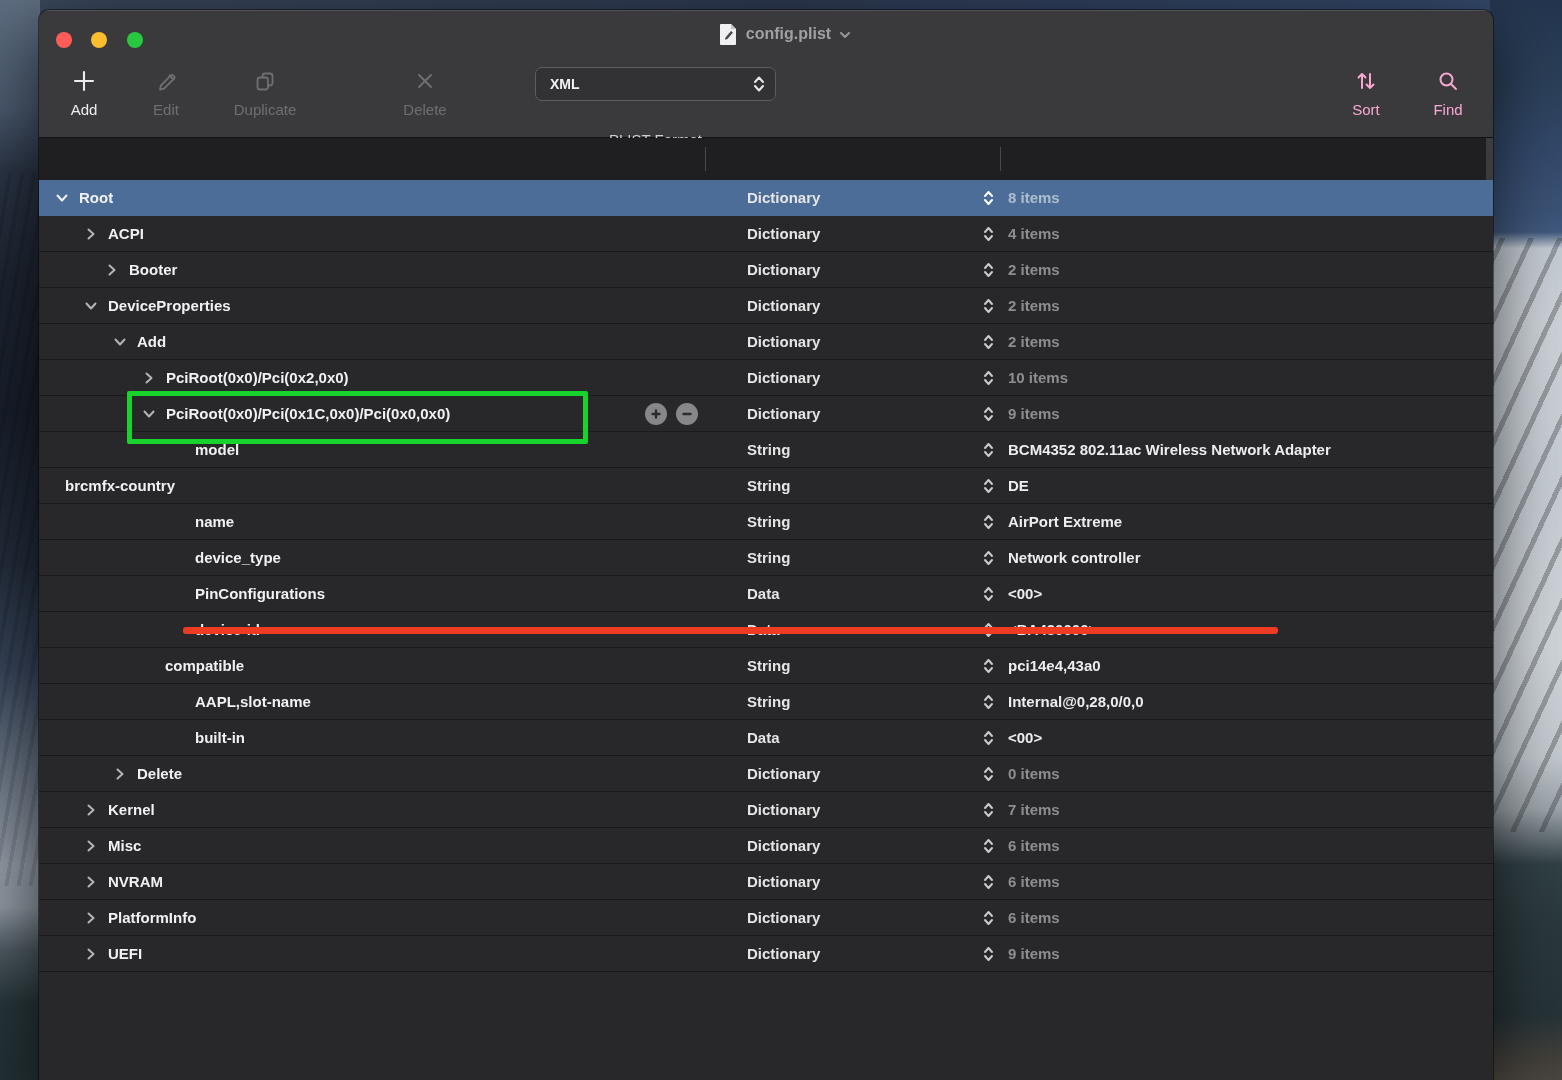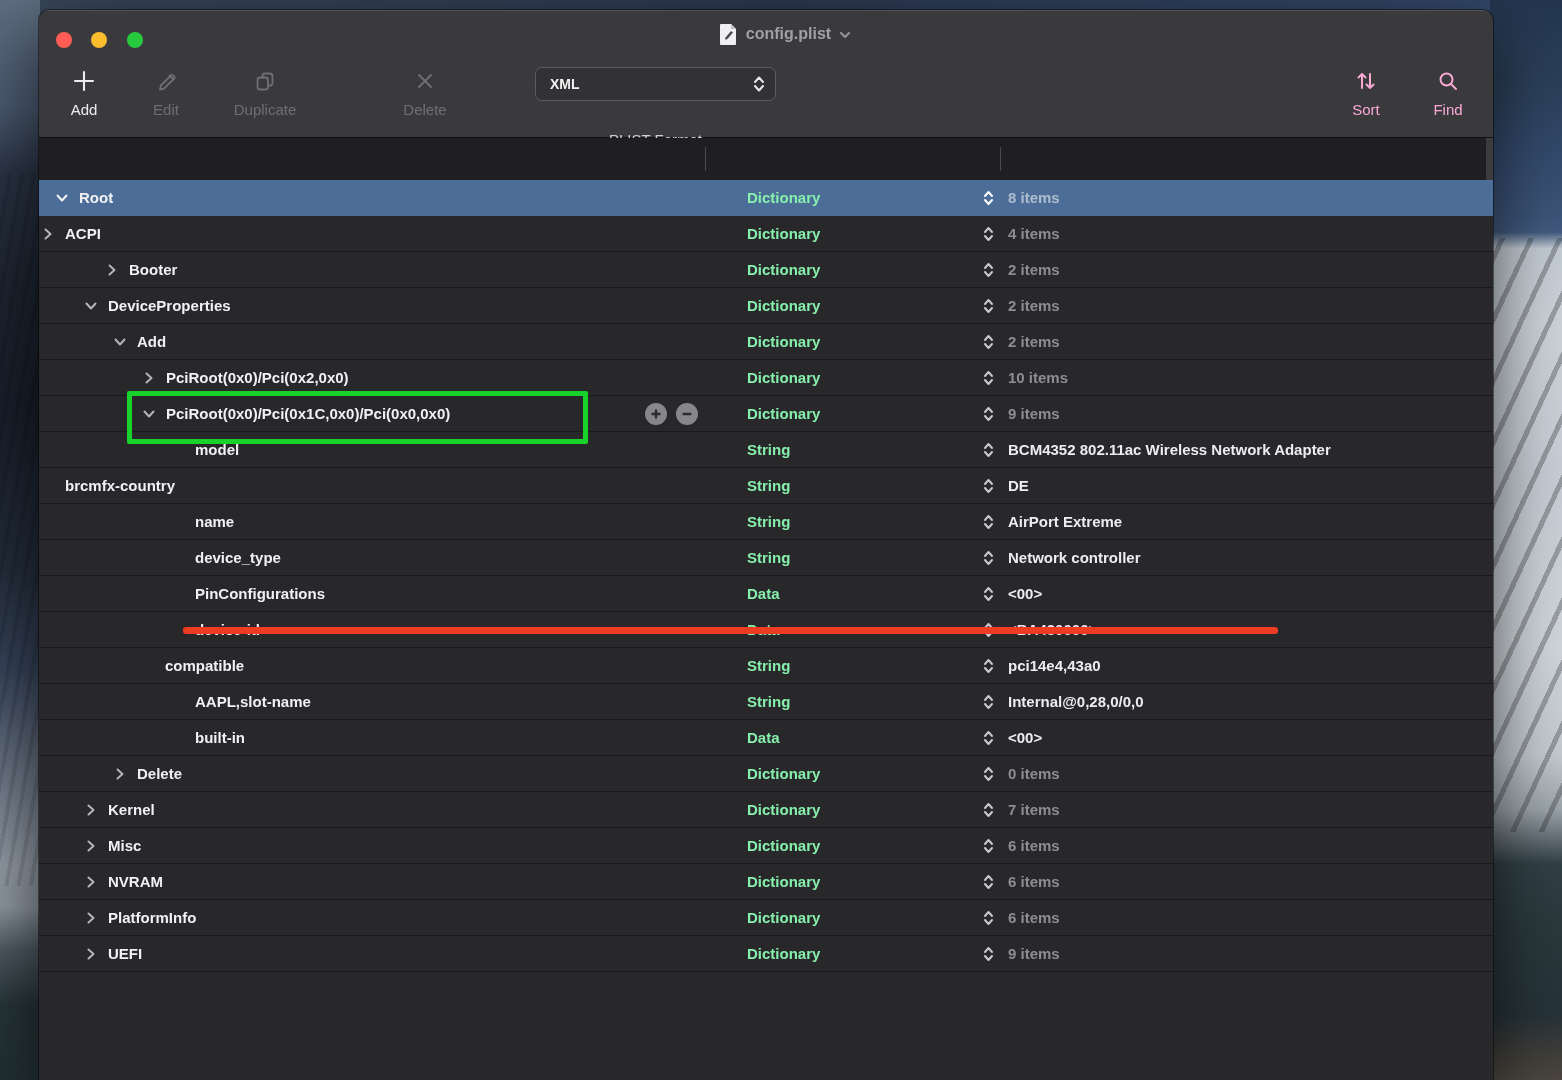--- a/index.html
+++ b/index.html
@@ -52,21 +52,21 @@
   .div1{left:666px;} .div2{left:961px;}
   .th-edge{position:absolute;right:0;top:0;width:7px;height:42px;background:#3c3c3f;}
   
   .tbody{position:absolute;top:170px;left:0;right:0;bottom:0;background:#28282b;}
   .row{position:relative;height:36px;border-bottom:1px solid #1a1a1d;font-size:15px;}
   .row.selected{background:#4b6d97;border-bottom-color:#4b6d97;}
   .cell-key{position:absolute;left:0;top:0;height:100%;display:flex;align-items:center;}
   .disc{width:18px;display:flex;justify-content:center;align-items:center;color:#b5b5b9;}
   .selected .disc{color:#f2f2f4;}
   .key-label{margin-left:8px;color:#f1f1f3;font-weight:700;white-space:nowrap;}
-  .cell-type{position:absolute;left:708px;top:0;height:100%;display:flex;align-items:center;color:#86efac;font-weight:600;}
+  .cell-type{position:absolute;left:708px;top:0;height:100%;display:flex;align-items:center;color:#e5e5e5;font-weight:600;}
   .stepper{position:absolute;left:944px;top:0;height:100%;display:flex;align-items:center;color:#c9c9cd;}
   .selected .stepper{color:#ffffff;}
   .cell-value{position:absolute;left:969px;top:0;height:100%;display:flex;align-items:center;color:#ededef;font-weight:600;white-space:nowrap;}
   .cell-value.dim{color:#8e8e92;font-weight:600;}
   .selected .cell-value.dim{color:rgba(255,255,255,.55);}
   .mini-btn{position:absolute;top:7px;width:22px;height:22px;border-radius:50%;background:#87878b;color:#2c2c2f;display:flex;align-items:center;justify-content:center;}
   .btn-plus{left:606px;} .btn-minus{left:637px;}
   .box-annot{position:absolute;left:88px;top:-5px;width:461px;height:53px;border:5px solid #17d32b;border-radius:2px;z-index:6;pointer-events:none;}
   .strike-annot{position:absolute;left:144px;top:15px;width:1095px;height:7px;border-radius:3px;background:#ee3b24;z-index:6;pointer-events:none;}
 </style>
@@ -182,21 +182,21 @@
         </div>
         <div class="cell-type">Dictionary</div>
         <span class="stepper">
           <svg width="11" height="18" viewBox="0 0 11 18">
             <path d="M2 7 L5.5 3 L9 7 M2 11 L5.5 15 L9 11" fill="none" stroke="currentColor" stroke-width="2" stroke-linecap="round" stroke-linejoin="round"></path>
           </svg>
         </span>
         <div class="cell-value dim">8 items</div>
       </div>
       <div class="row">
-        <div class="cell-key" style="">
+        <div class="cell-key" style="padding-left: 43px;">
           <span class="disc">
             <svg width="14" height="14" viewBox="0 0 14 14">
               <path d="M4.5 2.5 L9.5 7 L4.5 11.5" fill="none" stroke="currentColor" stroke-width="2" stroke-linecap="round" stroke-linejoin="round"></path>
             </svg>
           </span>
           <span class="key-label">ACPI</span>
         </div>
         <div class="cell-type">Dictionary</div>
         <span class="stepper">
           <svg width="11" height="18" viewBox="0 0 11 18">

